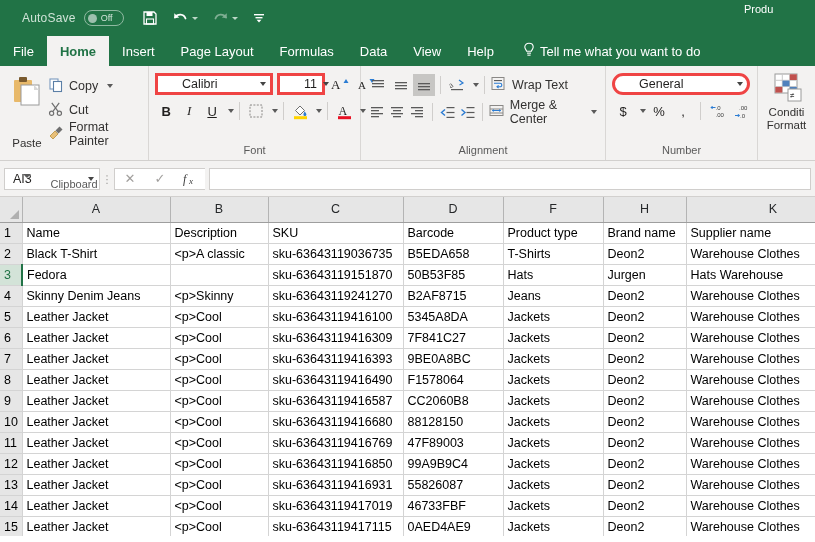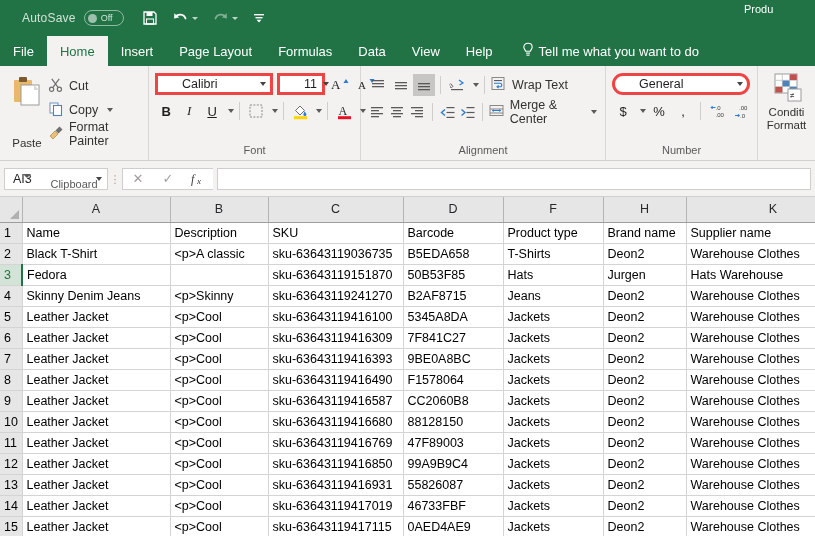--- a/index.html
+++ b/index.html
@@ -42,21 +42,21 @@
 
   
   .tabs {
     height: 30px; background: #217346; display: flex; align-items: stretch;
     font-size: 13px;
   }
   .tab {
     color: #ffffff; padding: 0 13px; display: flex; align-items: center;
     white-space: nowrap; cursor: default;
   }
-  .tab.active { background: #f3f2f1; color: #217346; }
+  .tab.active { background: #f3f2f1; color: #217346; font-weight: bold; }
   .tellme {
     display: flex; align-items: center; gap: 5px; color: #ffffff;
     padding-left: 16px; font-size: 13px; white-space: nowrap;
   }
 
   
   .ribbon {
     height: 95px; background: #f3f2f1;
     border-bottom: 1px solid #d2d0ce;
     display: flex; align-items: stretch; position: relative;
@@ -147,21 +147,21 @@
     padding-top: 3px; font-size: 11.5px; color: #323130; line-height: 13px;
     cursor: default; white-space: nowrap;
   }
 
   
   .formula-bar {
     height: 36px; background: #f3f2f1; display: flex; align-items: center;
     padding: 0 4px; border-bottom: 1px solid #d2d0ce;
   }
   .namebox {
-    width: 104px; height: 22px; background: #fff; border: 1px solid #d0cecc;
+    width: 96px; height: 22px; background: #fff; border: 1px solid #d0cecc;
     display: flex; align-items: center; justify-content: space-between;
     padding: 0 5px 0 8px; font-size: 12.5px; color: #201f1e;
   }
   .fb-dots {
     width: 14px; text-align: center; color: #a19f9d; font-size: 11px;
     letter-spacing: 0; line-height: 10px;
   }
   .fb-actions {
     display: flex; align-items: center; height: 22px; gap: 0;
     border: 1px solid #d0cecc; border-right: none; background: #fff;
@@ -288,36 +288,36 @@
             <path d="M24 11 L29 16 L24 16 Z" fill="#d8d8d8"></path>
           </svg>
         </span>
         <span class="lbl">Paste</span>
         <span class="caret-dn"></span>
       </div>
       <div class="clip-items">
         <div class="clip-item">
           <span>
             <svg width="16" height="16" viewBox="0 0 16 16">
+                <rect x="2" y="2" width="8" height="10" fill="#ffffff" stroke="#7a9bbf" stroke-width="1.1"></rect>
+                <rect x="5.5" y="4.5" width="8" height="10" fill="#ffffff" stroke="#5b7fa6" stroke-width="1.1"></rect>
+              </svg>
+          </span>
+          <span>Copy</span>
+          <span class="caret-inline"></span>
+        </div>
+        <div class="clip-item">
+          <span>
+            <svg width="16" height="16" viewBox="0 0 16 16">
                 <circle cx="3.6" cy="12.3" r="2.1" fill="none" stroke="#6f6f6f" stroke-width="1.2"></circle>
                 <circle cx="11.4" cy="12.3" r="2.1" fill="none" stroke="#6f6f6f" stroke-width="1.2"></circle>
                 <path d="M4.6 10.8 L11.2 1.8 M10.4 10.8 L3.8 1.8" stroke="#6f6f6f" stroke-width="1.2" fill="none"></path>
               </svg>
           </span>
           <span>Cut</span>
-        </div>
-        <div class="clip-item">
-          <span>
-            <svg width="16" height="16" viewBox="0 0 16 16">
-                <rect x="2" y="2" width="8" height="10" fill="#ffffff" stroke="#7a9bbf" stroke-width="1.1"></rect>
-                <rect x="5.5" y="4.5" width="8" height="10" fill="#ffffff" stroke="#5b7fa6" stroke-width="1.1"></rect>
-              </svg>
-          </span>
-          <span>Copy</span>
-          <span class="caret-inline"></span>
         </div>
         <div class="clip-item">
           <span>
             <svg width="16" height="16" viewBox="0 0 16 16">
                 <path d="M2 11 L7 6 L10 9 L5 14 Z" fill="#e8c07a" stroke="#b8903f" stroke-width="0.8"></path>
                 <path d="M7.5 5.5 L11.5 1.5 L14.5 4.5 L10.5 8.5 Z" fill="#6f6f6f"></path>
               </svg>
           </span>
           <span>Format Painter</span>
         </div>

